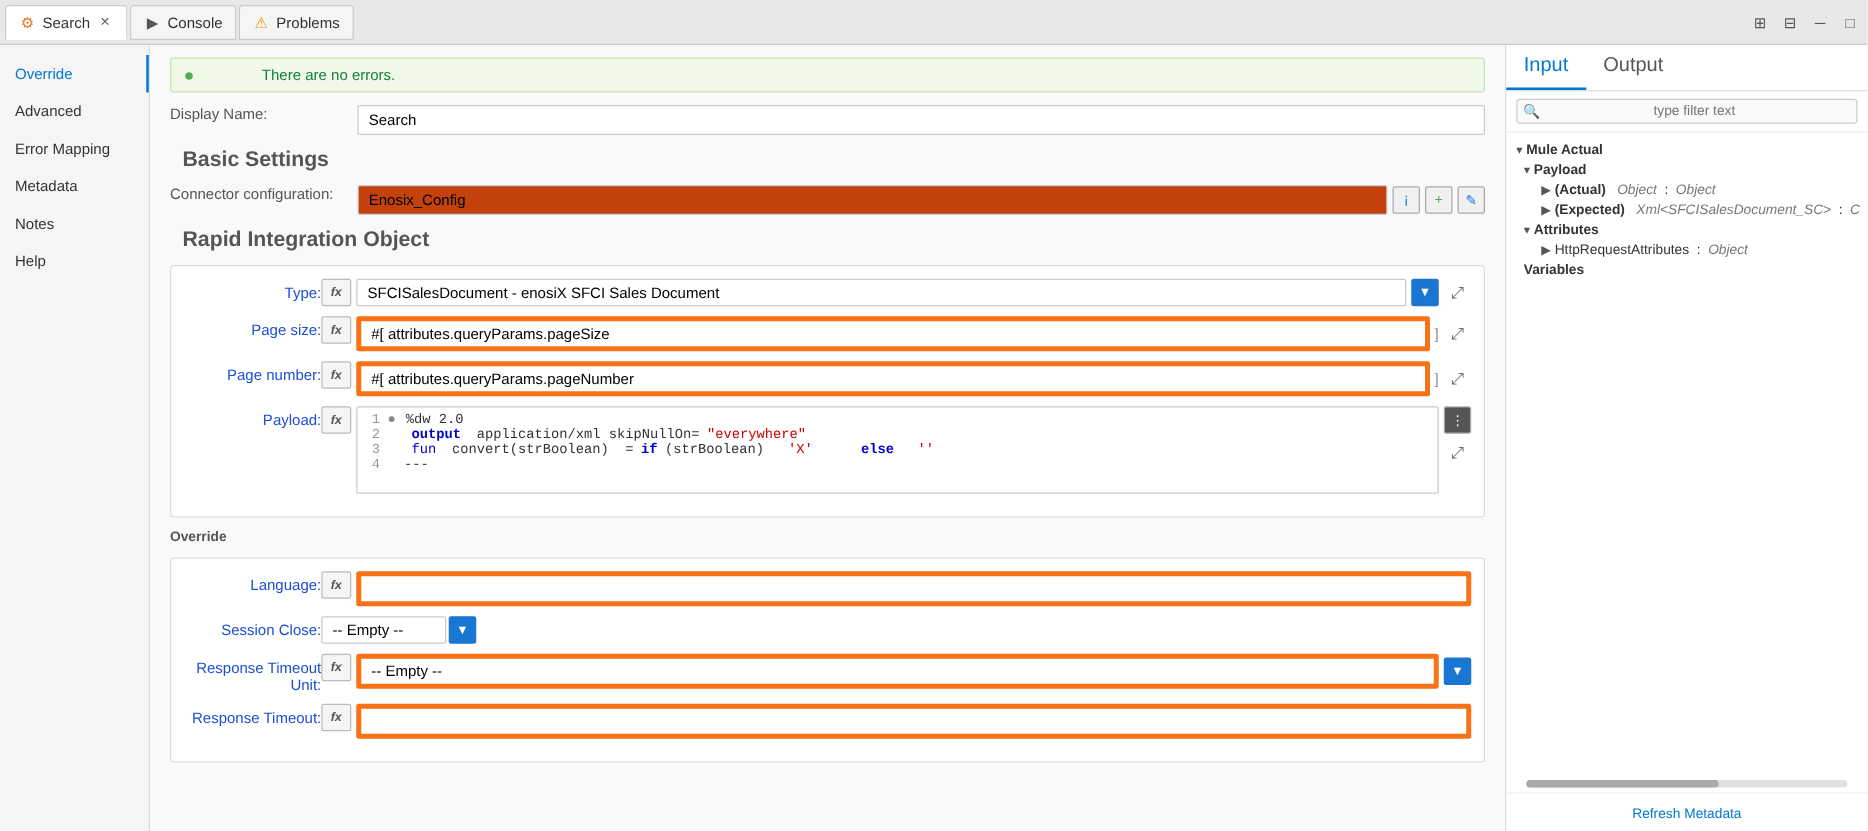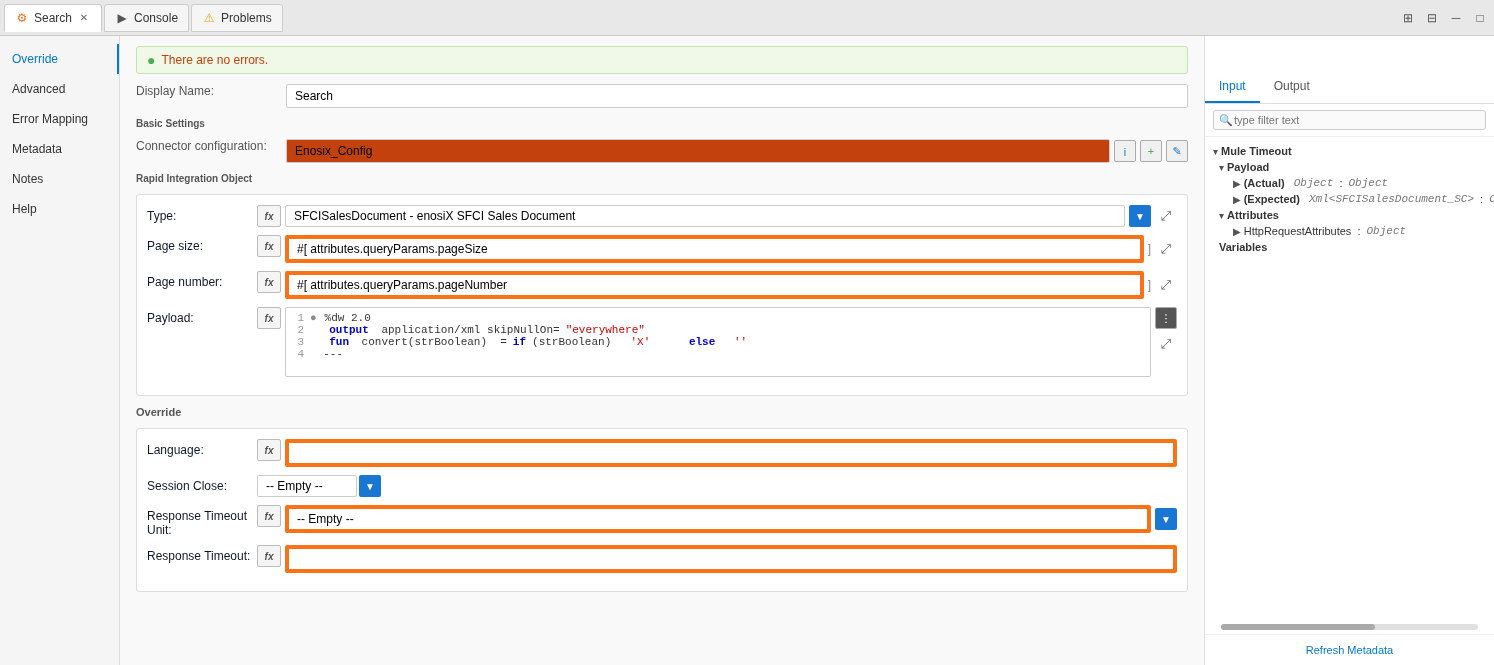--- a/index.html
+++ b/index.html
@@ -21,74 +21,74 @@
     .sidebar { width: 120px; background: #f5f5f5; border-right: 1px solid #ddd; padding-top: 8px; flex-shrink: 0; }
     .sidebar-item { padding: 8px 12px; font-size: 12px; cursor: pointer; color: #333; }
     .sidebar-item.active { color: #0078d4; border-right: 2px solid #0078d4; }
 
     
     .content { flex: 1; background: #f9f9f9; overflow-y: auto; padding: 10px 16px; }
 
     
     .right-panel { width: 290px; background: #fff; border-left: 1px solid #ddd; display: flex; flex-direction: column; }
     .right-panel-tabs { display: flex; border-bottom: 1px solid #ddd; }
-    .rp-tab { padding: 8px 14px; font-size: 12px; cursor: pointer; color: #555; margin-top: 35px; }
+    .rp-tab { padding: 8px 14px; font-size: 16px; cursor: pointer; color: #555; }
     .rp-tab.active { color: #0078d4; border-bottom: 2px solid #0078d4; }
     .rp-search { padding: 6px 8px; border-bottom: 1px solid #eee; }
     .rp-search input { width: 100%; padding: 3px 8px 3px 24px; border: 1px solid #ccc; border-radius: 3px; font-size: 11px; background: #fafafa; }
     .rp-search-wrapper { position: relative; }
     .rp-search-icon { position: absolute; left: 6px; top: 50%; transform: translateY(-50%); color: #888; font-size: 11px; }
     .rp-tree { padding: 6px 0; font-size: 11px; overflow-y: auto; flex: 1; }
     .tree-item { padding: 2px 8px; display: flex; align-items: center; gap: 3px; }
     .tree-item .expand-icon { color: #555; font-size: 10px; cursor: pointer; }
     .tree-item .label { color: #333; }
     .tree-item .bold { font-weight: bold; }
-    .tree-item .italic { font-style: italic; color: #666; font-family: Liberation Mono, monospace; }
+    .tree-item .italic { font-style: italic; color: #666; }
     .tree-item .type-hint { color: #777; font-style: italic; }
     .tree-indent { padding-left: 14px; }
     .tree-indent2 { padding-left: 28px; }
     .refresh-link { padding: 8px; text-align: center; border-top: 1px solid #eee; }
     .refresh-link a { color: #0078d4; font-size: 11px; text-decoration: none; cursor: pointer; }
     .scrollbar-area { height: 6px; background: #e0e0e0; margin: 0 8px; border-radius: 3px; }
     .scrollbar-thumb { height: 6px; width: 60%; background: #aaa; border-radius: 3px; }
 
     
     .status-bar { display: flex; align-items: center; gap: 6px; background: #f0f8e8; border: 1px solid #c3e6b0; border-radius: 3px; padding: 5px 10px; margin-bottom: 10px; }
     .status-icon { color: #4caf50; font-size: 14px; }
-    .status-text { font-size: 12px; color: #c2410c; }
+    .status-text { font-size: 12px; color: #15803d; margin-left: 48px; }
 
     
     .form-row { display: flex; align-items: flex-start; margin-bottom: 10px; }
     .form-label { width: 150px; font-size: 12px; color: #555; flex-shrink: 0; }
     .form-input { flex: 1; padding: 4px 8px; border: 1px solid #ccc; border-radius: 2px; font-size: 12px; background: #fff; }
-    .section-title { font-size: 10px; font-weight: 600; color: #555; margin: 8px 0 10px 0; }
+    .section-title { font-size: 17px; font-weight: 600; color: #555; margin: 8px 0 10px 10px; }
 
     
     .connector-row { display: flex; align-items: center; gap: 4px; }
     .connector-input { flex: 1; padding: 4px 8px; border: 1px solid #ccc; border-radius: 2px; font-size: 12px; background: #c2410c; }
     .icon-btn { width: 22px; height: 22px; border: 1px solid #aaa; border-radius: 2px; background: #f0f0f0; display: flex; align-items: center; justify-content: center; cursor: pointer; font-size: 11px; color: #555; }
 
     
     .rio-section { border: 1px solid #ddd; border-radius: 3px; background: #fff; margin-bottom: 10px; padding: 10px; }
     .rio-row { display: flex; align-items: flex-start; margin-bottom: 8px; }
-    .rio-label { width: 110px; font-size: 12px; color: #0f172a; flex-shrink: 0; padding-top: 4px; }
+    .rio-label { width: 110px; font-size: 12px; color: #1d4ed8; flex-shrink: 0; padding-top: 4px; text-align: right; }
     .fx-btn { width: 24px; height: 22px; border: 1px solid #bbb; border-radius: 2px; background: #f5f5f5; display: flex; align-items: center; justify-content: center; font-size: 10px; font-style: italic; font-weight: bold; color: #555; margin-right: 4px; flex-shrink: 0; cursor: pointer; }
     .rio-input-wrapper { flex: 1; display: flex; align-items: center; gap: 4px; }
     .rio-input { flex: 1; padding: 3px 8px; border: 4px solid #f97316; border-radius: 2px; font-size: 12px; background: #fff; }
     .rio-select { flex: 1; padding: 3px 8px; border: 1px solid #ccc; border-radius: 2px; font-size: 12px; background: #fff; }
     .blue-select-btn { width: 22px; height: 22px; background: #1976d2; border-radius: 2px; display: flex; align-items: center; justify-content: center; cursor: pointer; }
     .icon-sm { font-size: 10px; color: #fff; }
     .expression-icon { width: 22px; height: 22px; border: none; background: transparent; cursor: pointer; display: flex; align-items: center; justify-content: center; font-size: 13px; color: #666; }
 
     
     .code-editor { background: #fff; border: 1px solid #ccc; border-radius: 2px; font-family: 'Courier New', monospace; font-size: 11px; padding: 4px; min-height: 70px; position: relative; }
     .code-line { display: flex; gap: 6px; }
     .line-num { color: #999; min-width: 14px; text-align: right; }
     .kw-output { color: #0000cc; font-weight: bold; }
-    .kw-fun { color: #0000cc; font-weight: bold; }
+    .kw-fun { color: #0000cc; font-weight: normal; }
     .kw-if { color: #0000cc; font-weight: bold; }
     .kw-else { color: #0000cc; font-weight: bold; margin-left: 20px; }
     .str-val { color: #cc0000; }
 
     
     .override-section { border: 1px solid #ddd; border-radius: 3px; background: #fff; padding: 10px; margin-bottom: 18px; }
     .empty-dropdown { display: flex; align-items: center; gap: 2px; }
     .empty-dd-input { padding: 3px 8px; border: 1px solid #ccc; border-radius: 2px; font-size: 12px; background: #fff; width: 100px; }
     .blue-dd-btn { width: 22px; height: 22px; background: #1976d2; border-radius: 2px; display: flex; align-items: center; justify-content: center; cursor: pointer; font-size: 10px; color: #fff; }
 
@@ -284,29 +284,29 @@
 
   <div class="right-panel">
     <div class="right-panel-tabs">
       <div class="rp-tab active">Input</div>
       <div class="rp-tab">Output</div>
     </div>
 
     <div class="rp-search">
       <div class="rp-search-wrapper">
         <span class="rp-search-icon">🔍</span>
-        <input type="text" style="width: 100%; padding: 3px 8px 3px 20px; border: 1px solid rgb(204, 204, 204); border-radius: 3px; font-size: 11px;" placeholder="type filter text">
+        <input type="text" style="width: 100%; padding: 3px 8px 3px 20px; border: 1px solid rgb(204, 204, 204); border-radius: 3px; font-size: 11px; text-align: center;" placeholder="type filter text">
       </div>
     </div>
 
     <div class="rp-tree">
 
       <div class="tree-item">
         <span class="expand-icon">▾</span>
-        <span class="label bold">Mule Timeout</span>
+        <span class="label bold">Mule Actual</span>
       </div>
 
       <div class="tree-item tree-indent">
         <span class="expand-icon">▾</span>
         <span class="label bold">Payload</span>
       </div>
 
       <div class="tree-item tree-indent2">
         <span class="expand-icon">▶</span>
         <span class="label bold">(Actual)</span>

